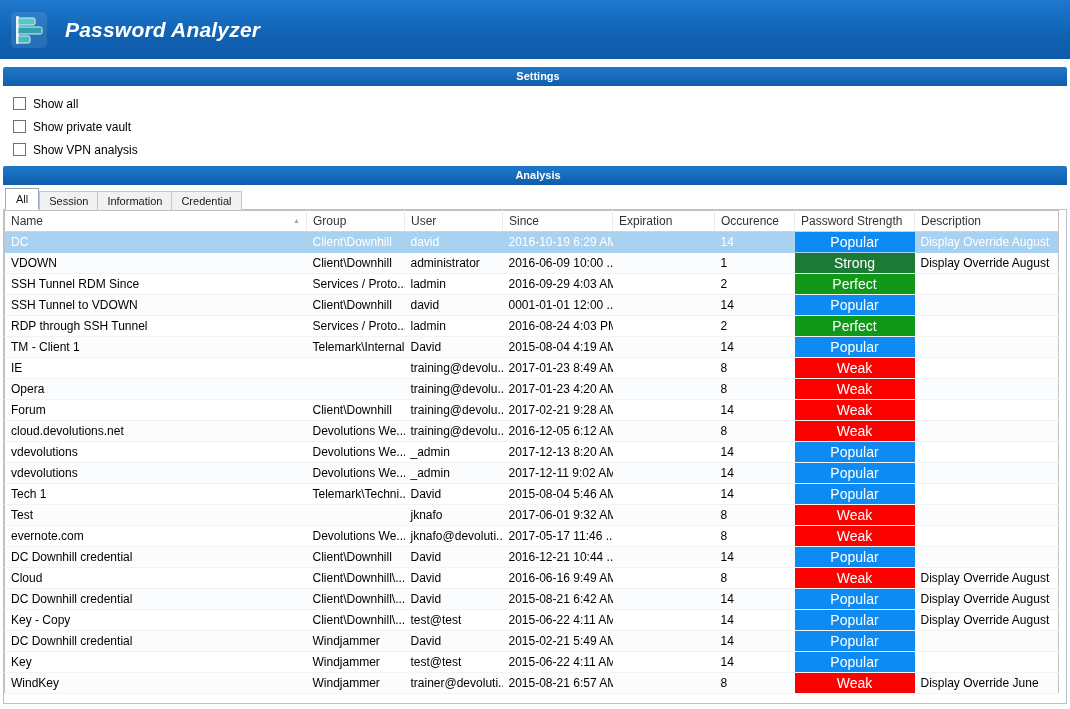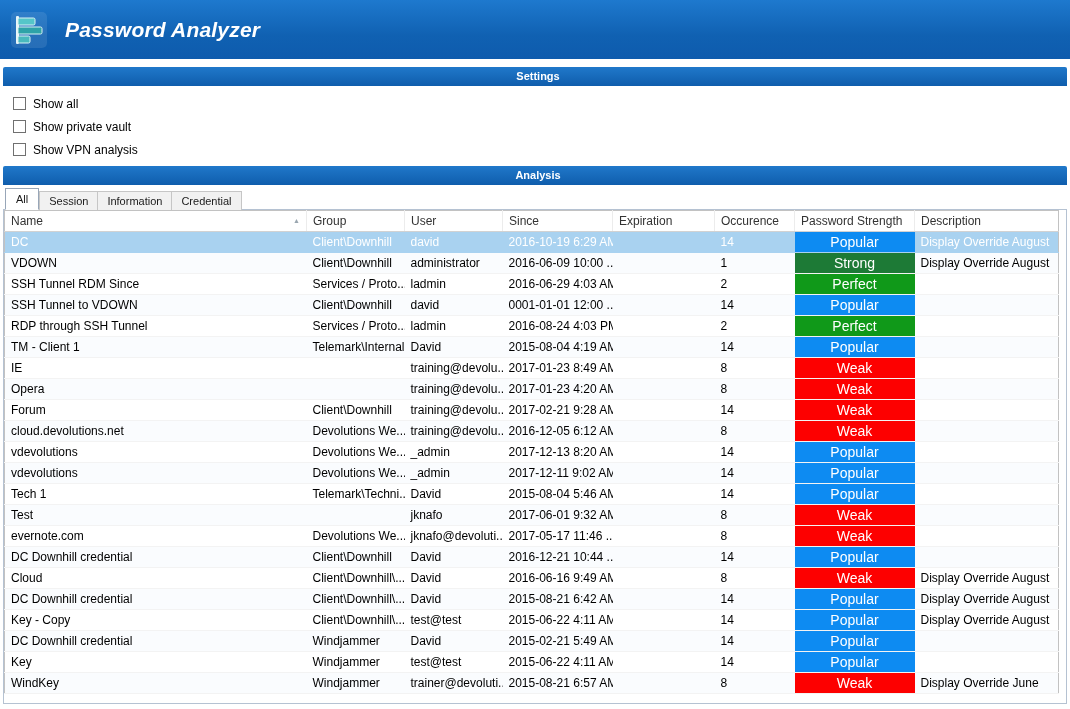--- a/index.html
+++ b/index.html
@@ -189,21 +189,21 @@
               <td>1</td>
               <td class="badge-cell">
                 <div class="badge" style="background: rgb(29, 122, 54);">Strong</div>
               </td>
               <td>Display Override August</td>
             </tr>
             <tr>
               <td>SSH Tunnel RDM Since</td>
               <td>Services / Proto...</td>
               <td>ladmin</td>
-              <td>2016-06-29 4:03 AM</td>
+              <td>2016-09-29 4:03 AM</td>
               <td></td>
               <td>2</td>
               <td class="badge-cell">
                 <div class="badge" style="background: rgb(16, 153, 25);">Perfect</div>
               </td>
               <td></td>
             </tr>
             <tr>
               <td>SSH Tunnel to VDOWN</td>
               <td>Client\Downhill</td>

